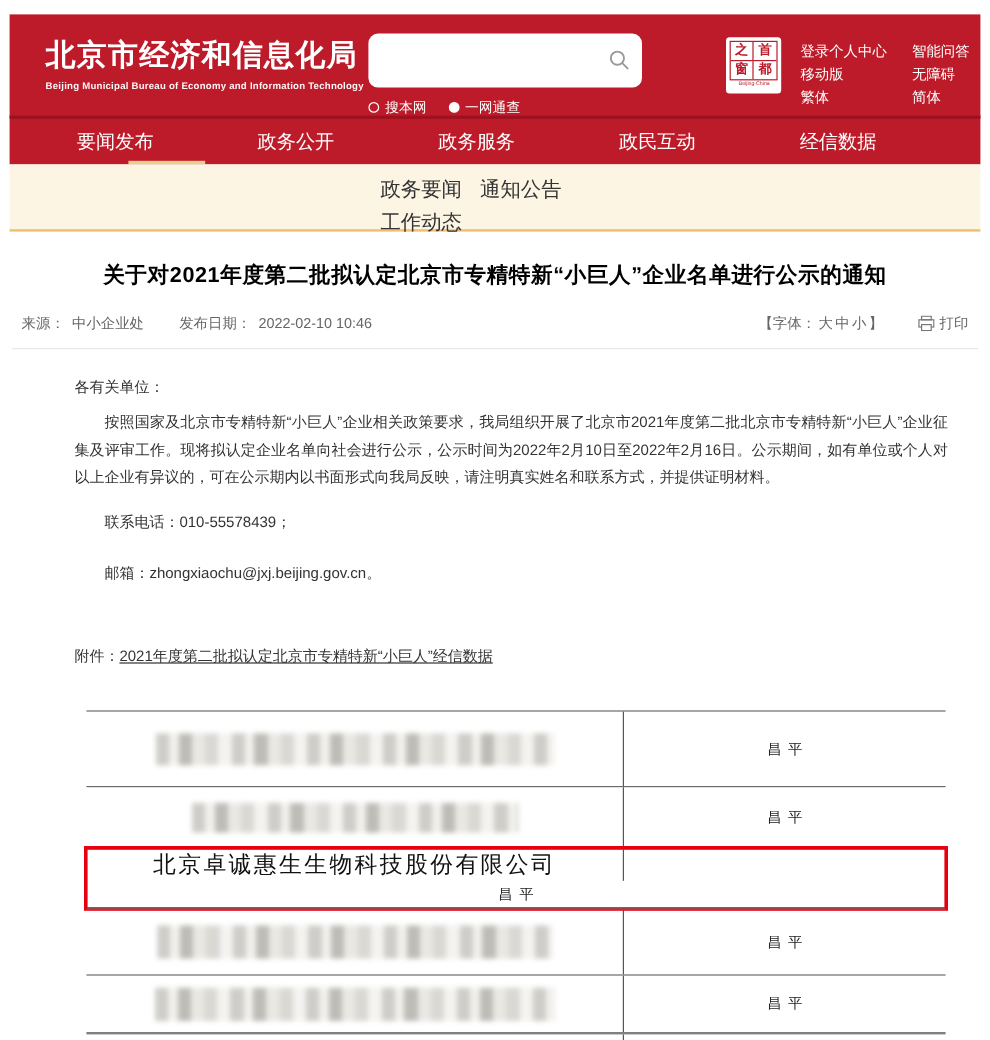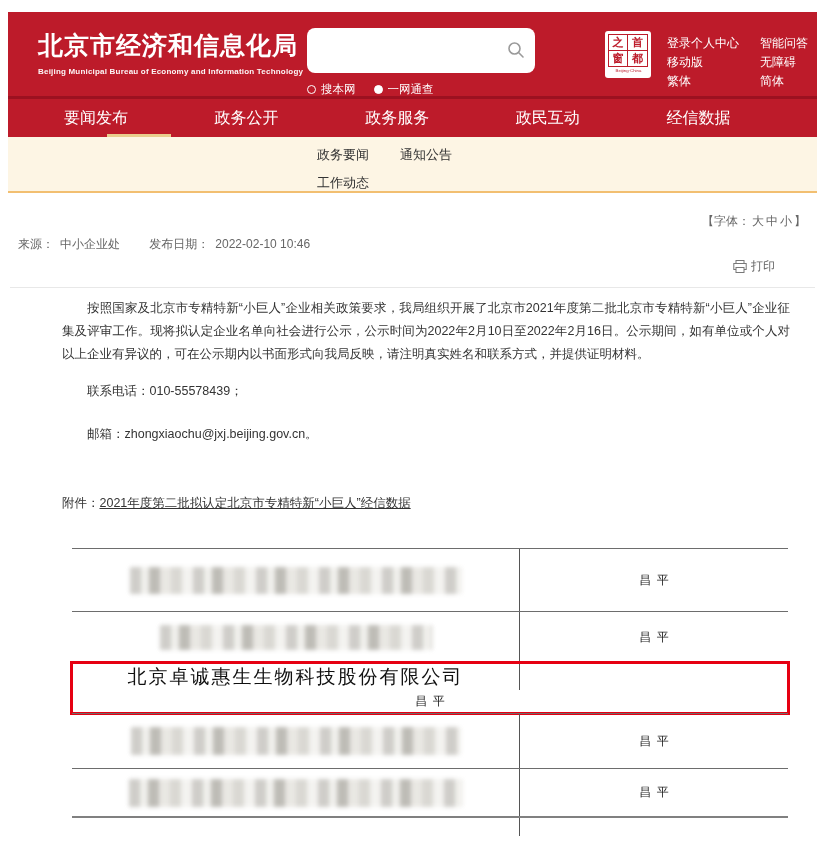--- a/index.html
+++ b/index.html
@@ -34,31 +34,31 @@
   .ql-1 { left:659px; } .ql-2 { left:752px; }
   .quick-links div { cursor:pointer; }
 
   
   .navbar { display:flex; height:41px; background:#bd1b2a; border-top:3px solid #9c1120; padding-left:56px; }
   .nav-item { position:relative; flex:1; display:flex; align-items:center; color:#fff; font-size:16px; cursor:pointer; }
   .nav-item.active::after { content:""; position:absolute; left:50%; transform:translateX(-50%); bottom:0; width:64px; height:3px; background:#e9cd8d; }
 
   
   .subnav { position:relative; height:56px; background:#fdf5e4; border-bottom:2px solid #f2bf71; margin:0 8px; }
-  .subnav-item { position:absolute; font-size:13px; color:#333; cursor:pointer; }
+  .subnav-item { position:absolute; font-size:17px; color:#333; cursor:pointer; }
   .sn-1 { left:309px; top:9px; }
   .sn-2 { left:392px; top:9px; }
   .sn-3 { left:309px; top:37px; }
 
   
   .article-title { margin-top:24px; text-align:center; font-size:18px; font-weight:bold; color:#000; letter-spacing:.5px; }
   .meta-row { display:flex; justify-content:space-between; align-items:center; margin:20px 18px 0; font-size:12px; color:#666; }
   .meta-left span { margin-right:6px; }
   .meta-left .gap { margin-right:26px; }
-  .meta-right { display:flex; align-items:center; gap:28px; color:#666;flex-direction:column; }
+  .meta-right { display:flex; align-items:center; gap:28px; color:#666; }
   .font-widget span { cursor:pointer; margin:0 1px; }
   .print-btn { display:flex; align-items:center; gap:4px; cursor:pointer; }
   .divider { height:1px; background:#e8e8e8; margin:12px 10px 0; }
 
   .body-text { padding:0 35px 0 62px; font-size:12.5px; color:#333; }
   .salutation { margin-top:24px; }
   .paragraph { margin-top:9px; line-height:23px; text-indent:2em; text-align:justify; }
   .phone-line { margin-top:17px; text-indent:2em; }
   .email-line { margin-top:26px; text-indent:2em; }
   .attachment { margin-top:52px; }
@@ -157,20 +157,21 @@
       </div>
     </div>
   </div>
 
   <div class="subnav">
     <span class="subnav-item sn-1">政务要闻</span>
     <span class="subnav-item sn-2">通知公告</span>
     <span class="subnav-item sn-3">工作动态</span>
   </div>
 
+  <h1 class="article-title">关于对2021年度第二批拟认定北京市专精特新“小巨人”企业名单进行公示的通知</h1>
 
   <div class="meta-row">
     <div class="meta-left">
       <span>来源：</span><span class="gap">中小企业处</span>
       <span>发布日期：</span><span>2022-02-10 10:46</span>
     </div>
     <div class="meta-right">
       <span class="font-widget">
         <span>【字体：</span><span>大</span><span>中</span><span>小</span><span>】</span>
       </span>
@@ -180,20 +181,21 @@
           <rect x="0.8" y="3.5" width="12.4" height="6" fill="none" stroke="#777" stroke-width="1"></rect>
           <rect x="3" y="7.5" width="8" height="5" fill="#fff" stroke="#777" stroke-width="1"></rect>
         </svg>
         <span>打印</span>
       </span>
     </div>
   </div>
   <div class="divider"></div>
 
   <div class="body-text">
+    <p class="salutation">各有关单位：</p>
     <p class="paragraph">按照国家及北京市专精特新“小巨人”企业相关政策要求，我局组织开展了北京市2021年度第二批北京市专精特新“小巨人”企业征集及评审工作。现将拟认定企业名单向社会进行公示，公示时间为2022年2月10日至2022年2月16日。公示期间，如有单位或个人对以上企业有异议的，可在公示期内以书面形式向我局反映，请注明真实姓名和联系方式，并提供证明材料。</p>
     <p class="phone-line">联系电话：010-55578439；</p>
     <p class="email-line">邮箱：zhongxiaochu@jxj.beijing.gov.cn。</p>
     <p class="attachment"><span>附件：</span><a>2021年度第二批拟认定北京市专精特新“小巨人”经信数据</a></p>
   </div>
 
   <div class="doc-table">
     <div class="t-row h-63">
       <div class="c-company">
         <div class="censored cz-0"></div>

